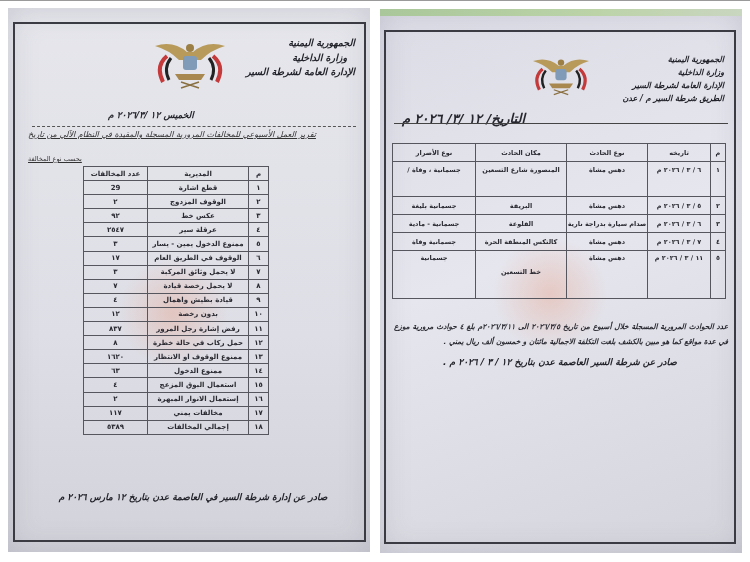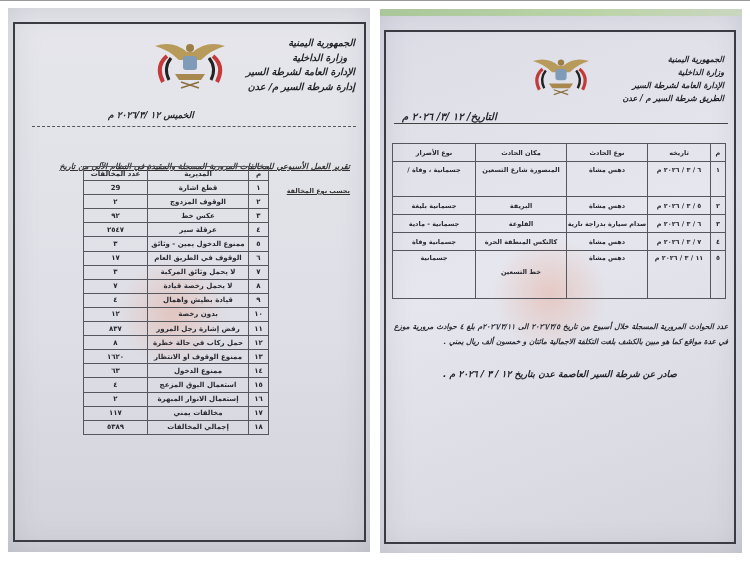--- a/index.html
+++ b/index.html
@@ -19,21 +19,21 @@
   #photo-right .greenstrip { position:absolute; left:0; top:0; width:100%; height:7px;
     background: linear-gradient(90deg,#a9c79a,#bcd3a8 60%,#c9d6c0); }
   .frame { position:absolute; border:2px solid #3b3b44; }
   #photo-left .frame { left:5px; top:14px; right:4px; bottom:10px; }
   #photo-right .frame { left:4px; top:21px; right:6px; bottom:9px; }
   .hdr { position:absolute; direction:rtl; text-align:right; font-weight:bold; font-style:italic;
     color:#23232b; font-size:9.5px; line-height:14.5px; }
   .emblem { position:absolute; }
   .date-line { position:absolute; direction:rtl; font-weight:bold; font-style:italic; color:#26262e; font-size:9px; }
   .dots { position:absolute; border-top:1px dashed #555; }
-  .center-txt { position:absolute; direction:rtl; text-align:right; font-weight:bold; color:#333;margin-top:32px; }
+  .center-txt { position:absolute; direction:rtl; text-align:left; font-weight:normal; color:#333; }
   table.grid { position:absolute; border-collapse:collapse; direction:rtl; }
   table.grid td, table.grid th { border:1px solid #56565e; font-weight:bold; color:#2a2a32; text-align:center; padding:0; }
   #viol-table { left:75px; top:158px; width:186px; font-size:7px; }
   #viol-table th, #viol-table td { height:13.1px; }
   #acc-table { left:12px; top:134px; width:334px; font-size:6.5px; }
   #acc-table th { height:17px;margin-top:12px; }
   #acc-table td { height:17px; }
   #acc-table tr.tall td { height:30px; vertical-align:middle; }
   .footer { position:absolute; direction:rtl; text-align:center; font-weight:bold; font-style:italic; color:#22222a; }
   .para { position:absolute; direction:rtl; text-align:justify; font-weight:bold; font-style:italic; color:#2a2a32; font-size:7.3px; line-height:15px; }
@@ -45,21 +45,20 @@
 <div class="topline"></div>
 
 <div id="photo-left" class="photo">
   <div class="watermark" style="left:110px;top:250px;width:110px;height:110px;"></div>
   <div class="frame"></div>
 
   <div class="hdr" style="right:15px;top:28px;width:160px;">
     <div>الجمهورية اليمنية</div>
     <div style="margin-right:8px;">وزارة الداخلية</div>
     <div>الإدارة العامة لشرطة السير</div>
-    <div>إدارة شرطة السير م/ عدن</div>
   </div>
 
   <svg class="emblem" style="left:145px;top:28px;" width="74" height="55" viewBox="0 0 74 55">
     <path d="M14 20 Q2 30 10 46" stroke="#c43a3a" stroke-width="4" fill="none"></path>
     <path d="M18 22 Q10 32 16 44" stroke="#222" stroke-width="3" fill="none"></path>
     <path d="M60 20 Q72 30 64 46" stroke="#c43a3a" stroke-width="4" fill="none"></path>
     <path d="M56 22 Q64 32 58 44" stroke="#222" stroke-width="3" fill="none"></path>
     <path d="M2 10 Q20 4 34 16 L40 16 Q54 4 72 10 Q58 14 48 24 L26 24 Q16 14 2 10Z" fill="#b89a5a"></path>
     <circle cx="37" cy="12" r="4" fill="#9c7f45"></circle>
     <rect x="30" y="20" width="14" height="14" rx="3" fill="#7f9bb8"></rect>
@@ -97,21 +96,21 @@
           <td>عكس خط</td>
           <td>٩٢</td>
         </tr>
       <tr>
           <td>٤</td>
           <td>عرقلة سير</td>
           <td>٢٥٤٧</td>
         </tr>
       <tr>
           <td>٥</td>
-          <td>ممنوع الدخول يمين - وثائق</td>
+          <td>ممنوع الدخول يمين - يسار</td>
           <td>٣</td>
         </tr>
       <tr>
           <td>٦</td>
           <td>الوقوف في الطريق العام</td>
           <td>١٧</td>
         </tr>
       <tr>
           <td>٧</td>
           <td>لا يحمل وثائق المركبة</td>
@@ -168,20 +167,21 @@
           <td>١١٧</td>
         </tr>
       <tr>
           <td>١٨</td>
           <td>إجمالي المخالفات</td>
           <td>٥٣٨٩</td>
         </tr>
     </tbody>
   </table>
 
+  <div class="footer" style="left:30px;width:310px;top:484px;font-size:9px;">صادر عن إدارة شرطة السير في العاصمة عدن بتاريخ ١٢ مارس ٢٠٢٦ م</div>
 </div>
 
 <div id="photo-right" class="photo">
   <div class="greenstrip"></div>
   <div class="watermark" style="left:110px;top:230px;width:120px;height:110px;"></div>
   <div class="frame"></div>
 
   <div class="hdr" style="right:18px;top:44px;width:150px;font-size:8px;line-height:13px;">
     <div>الجمهورية اليمنية</div>
     <div>وزارة الداخلية</div>
@@ -194,21 +194,21 @@
     <path d="M18 22 Q10 32 16 44" stroke="#222" stroke-width="3" fill="none"></path>
     <path d="M60 20 Q72 30 64 46" stroke="#c43a3a" stroke-width="4" fill="none"></path>
     <path d="M56 22 Q64 32 58 44" stroke="#222" stroke-width="3" fill="none"></path>
     <path d="M2 10 Q20 4 34 16 L40 16 Q54 4 72 10 Q58 14 48 24 L26 24 Q16 14 2 10Z" fill="#b89a5a"></path>
     <circle cx="37" cy="12" r="4" fill="#9c7f45"></circle>
     <rect x="30" y="20" width="14" height="14" rx="3" fill="#7f9bb8"></rect>
     <path d="M22 38 L52 38 L48 44 L26 44Z" fill="#a8884f"></path>
     <path d="M28 46 L46 52 M46 46 L28 52" stroke="#8a7040" stroke-width="1.5"></path>
   </svg>
 
-  <div class="date-line" style="left:22px;top:102px;font-size:10px;">التاريخ/ ١٢ /٣/ ٢٠٢٦ م</div>
+  <div class="date-line" style="left:22px;top:102px;font-size:13px;">التاريخ/ ١٢ /٣/ ٢٠٢٦ م</div>
   <div style="position:absolute;left:14px;right:14px;top:114px;border-top:1.5px solid #444;"></div>
 
   <table id="acc-table" class="grid">
     <thead>
       <tr>
         <th style="width:14px;">م</th>
         <th style="width:62px;">تاريخه</th>
         <th style="width:80px;">نوع الحادث</th>
         <th style="width:90px;">مكان الحادث</th>
         <th>نوع الأضرار</th>
@@ -247,14 +247,14 @@
         <td style="vertical-align:top;padding-top:3px;">٥</td>
         <td style="vertical-align:top;padding-top:3px;">١١ / ٣ / ٢٠٢٦ م</td>
         <td style="vertical-align:top;padding-top:3px;">دهس مشاة</td>
         <td style="vertical-align:top;padding-top:17px;">خط التسعين</td>
         <td style="vertical-align:top;padding-top:3px;">جسمانية</td>
       </tr>
     </tbody>
   </table>
 
   <div class="para" style="left:14px;width:334px;top:302px;margin-top:8px;">عدد الحوادث المرورية المسجلة خلال أسبوع من تاريخ ٢٠٢٦/٣/٥ الى ٢٠٢٦/٣/١١م بلغ ٤ حوادث مرورية موزع في عدة مواقع كما هو مبين بالكشف بلغت التكلفة الاجمالية مائتان و خمسون ألف ريال يمني .</div>
-  <div class="footer" style="left:20px;width:320px;top:348px;font-size:9px;margin-top:12px;">صادر عن شرطة السير العاصمة عدن بتاريخ ١٢ / ٣ / ٢٠٢٦ م .</div>
+  <div class="footer" style="left:20px;width:320px;top:348px;font-size:9px;">صادر عن شرطة السير العاصمة عدن بتاريخ ١٢ / ٣ / ٢٠٢٦ م .</div>
 </div>
 
 </body></html>

